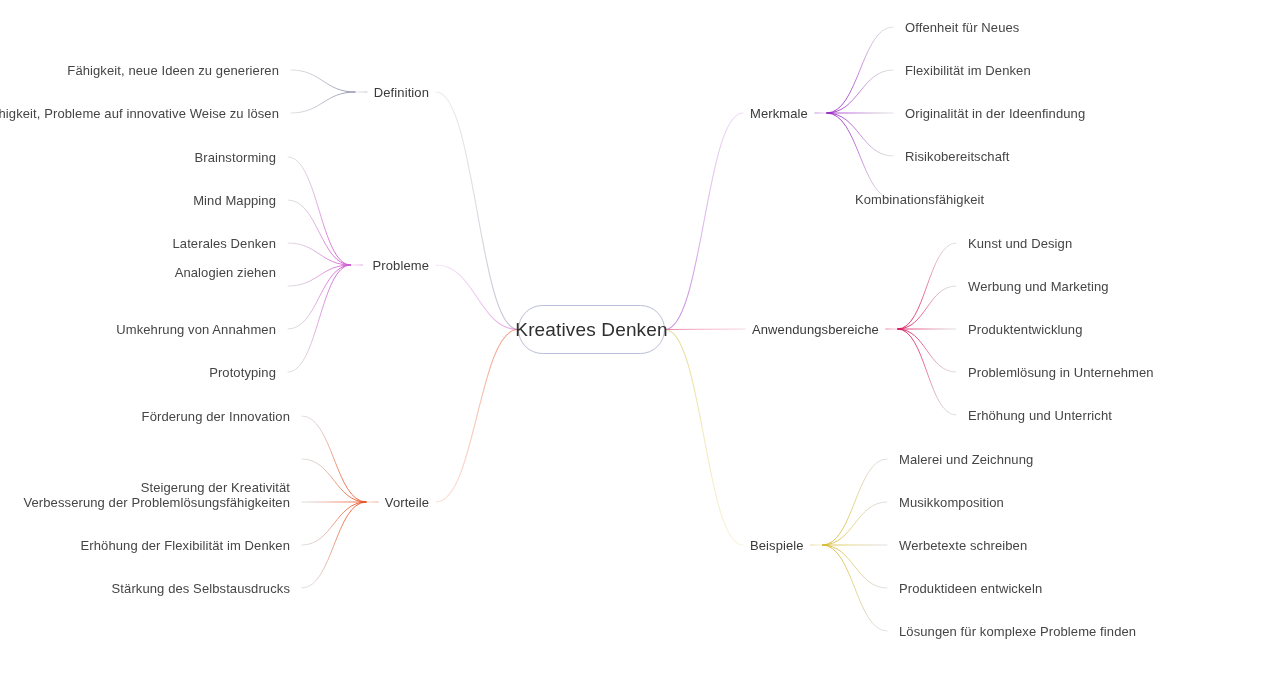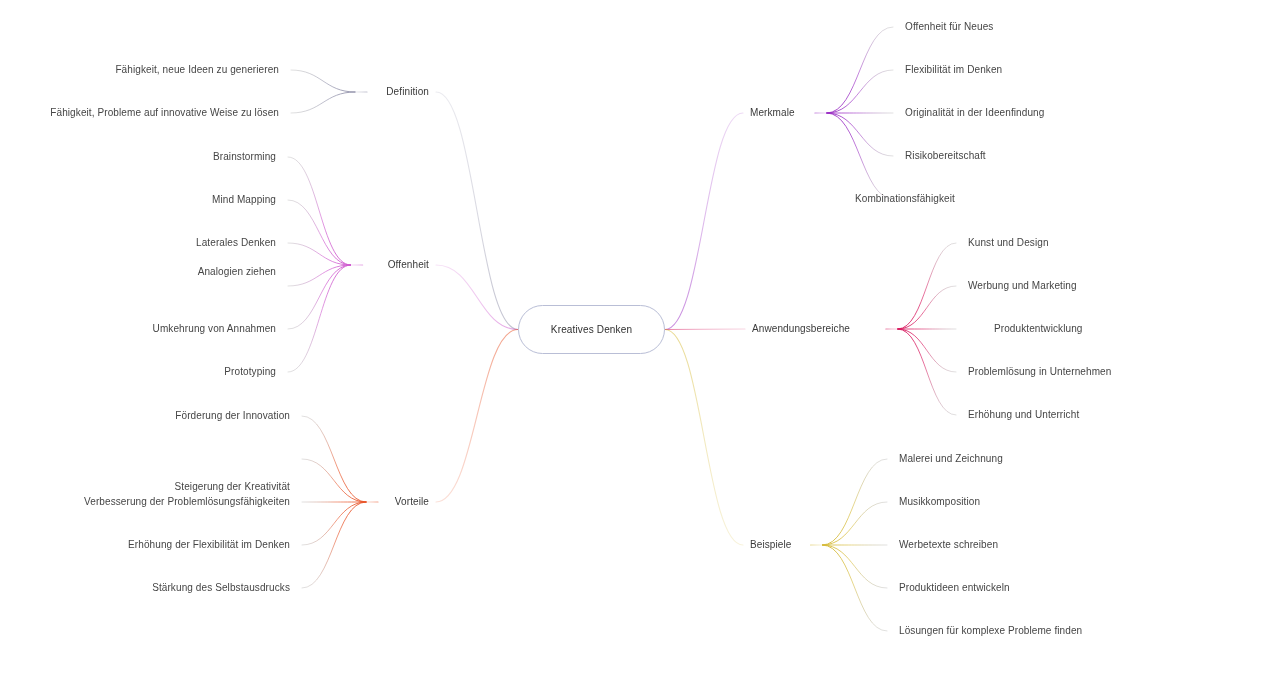--- a/index.html
+++ b/index.html
@@ -21,21 +21,21 @@
   #mindmap-svg {
     position: absolute;
     left: 0;
     top: 0;
     width: 1280px;
     height: 698px;
     pointer-events: none;
   }
   .node-label {
     position: absolute;
-    font-size: 10px;
+    font-size: 13px;
     color: #3d3d3d;
     white-space: nowrap;
     line-height: 1;
     letter-spacing: 0.1px;
     transform: translateY(-50%);
   }
   .node-label.anchor-end {
     transform: translate(-100%, -50%);
   }
   .node-label.leaf {
@@ -48,21 +48,21 @@
     position: absolute;
     box-sizing: border-box;
     border: 1px solid #b9bed6;
     border-radius: 26px;
     background: #ffffff;
     display: flex;
     align-items: center;
     justify-content: center;
   }
   #central-node-label {
-    font-size: 10px;
+    font-size: 19px;
     color: #2f2f2f;
     white-space: nowrap;
     letter-spacing: 0.15px;
   }
 </style>
 </head>
 <body>
 
 <div id="mindmap-root">
   <svg id="mindmap-svg" viewBox="0 0 1280 698" xmlns="http://www.w3.org/2000/svg">
@@ -313,21 +313,21 @@
   </svg>
 
   <div id="central-node" style="left: 518px; top: 305px; width: 147px; height: 49px; border-color: rgb(185, 190, 214); border-radius: 24.5px;">
     <span id="central-node-label" style="color: rgb(47, 47, 47);">Kreatives Denken</span>
   </div>
 
   <div id="labels-layer">
       <div class="node-label branch anchor-end" style="left: 429px; top: 92px;">Definition</div>
       <div class="node-label leaf anchor-end" style="left: 279px; top: 70px;">Fähigkeit, neue Ideen zu generieren</div>
       <div class="node-label leaf anchor-end" style="left: 279px; top: 113px;">Fähigkeit, Probleme auf innovative Weise zu lösen</div>
-      <div class="node-label branch anchor-end" style="left: 429px; top: 265px;">Offenheit</div>
+      <div class="node-label branch anchor-end" style="left: 429px; top: 265px;">Probleme</div>
       <div class="node-label leaf anchor-end" style="left: 276px; top: 157px;">Brainstorming</div>
       <div class="node-label leaf anchor-end" style="left: 276px; top: 200px;">Mind Mapping</div>
       <div class="node-label leaf anchor-end" style="left: 276px; top: 243px;">Laterales Denken</div>
       <div class="node-label leaf anchor-end" style="left: 276px; top: 272px; text-align: center;">Analogien ziehen</div>
       <div class="node-label leaf anchor-end" style="left: 276px; top: 329px;">Umkehrung von Annahmen</div>
       <div class="node-label leaf anchor-end" style="left: 276px; top: 372px;">Prototyping</div>
       <div class="node-label branch anchor-end" style="left: 429px; top: 502px;">Vorteile</div>
       <div class="node-label leaf anchor-end" style="left: 290px; top: 416px;">Förderung der Innovation</div>
       <div class="node-label leaf anchor-end" style="left: 290px; top: 459px; margin-top: 28px;">Steigerung der Kreativität</div>
       <div class="node-label leaf anchor-end" style="left: 290px; top: 502px;">Verbesserung der Problemlösungsfähigkeiten</div>
@@ -335,21 +335,21 @@
       <div class="node-label leaf anchor-end" style="left: 290px; top: 588px;">Stärkung des Selbstausdrucks</div>
       <div class="node-label branch" style="left: 750px; top: 113px;">Merkmale</div>
       <div class="node-label leaf" style="left: 905px; top: 27px;">Offenheit für Neues</div>
       <div class="node-label leaf" style="left: 905px; top: 70px;">Flexibilität im Denken</div>
       <div class="node-label leaf" style="left: 905px; top: 113px;">Originalität in der Ideenfindung</div>
       <div class="node-label leaf" style="left: 905px; top: 156px;">Risikobereitschaft</div>
       <div class="node-label leaf" style="left: 855px; top: 199px;">Kombinationsfähigkeit</div>
       <div class="node-label branch" style="left: 752px; top: 329px;">Anwendungsbereiche</div>
       <div class="node-label leaf" style="left: 968px; top: 243px;">Kunst und Design</div>
       <div class="node-label leaf" style="left: 968px; top: 286px;">Werbung und Marketing</div>
-      <div class="node-label leaf" style="left: 994px; top: 329px;">Produktentwicklung</div>
+      <div class="node-label leaf" style="left: 968px; top: 329px;">Produktentwicklung</div>
       <div class="node-label leaf" style="left: 968px; top: 372px;">Problemlösung in Unternehmen</div>
       <div class="node-label leaf" style="left: 968px; top: 415px;">Erhöhung und Unterricht</div>
       <div class="node-label branch" style="left: 750px; top: 545px;">Beispiele</div>
       <div class="node-label leaf" style="left: 899px; top: 459px;">Malerei und Zeichnung</div>
       <div class="node-label leaf" style="left: 899px; top: 502px;">Musikkomposition</div>
       <div class="node-label leaf" style="left: 899px; top: 545px;">Werbetexte schreiben</div>
       <div class="node-label leaf" style="left: 899px; top: 588px;">Produktideen entwickeln</div>
       <div class="node-label leaf" style="left: 899px; top: 631px;">Lösungen für komplexe Probleme finden</div>
     </div>
 </div>

